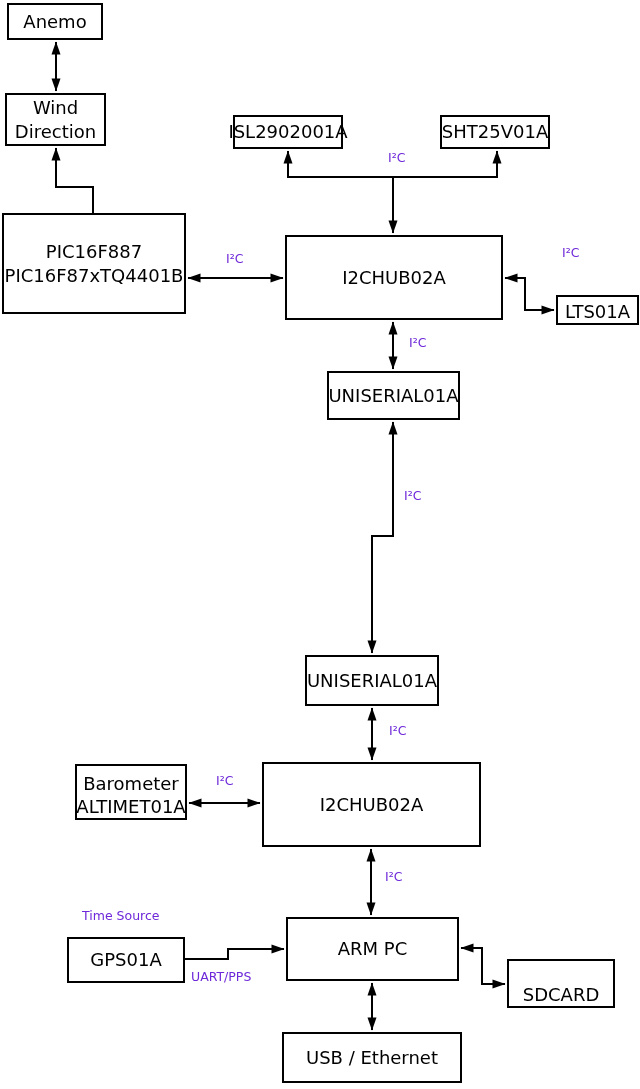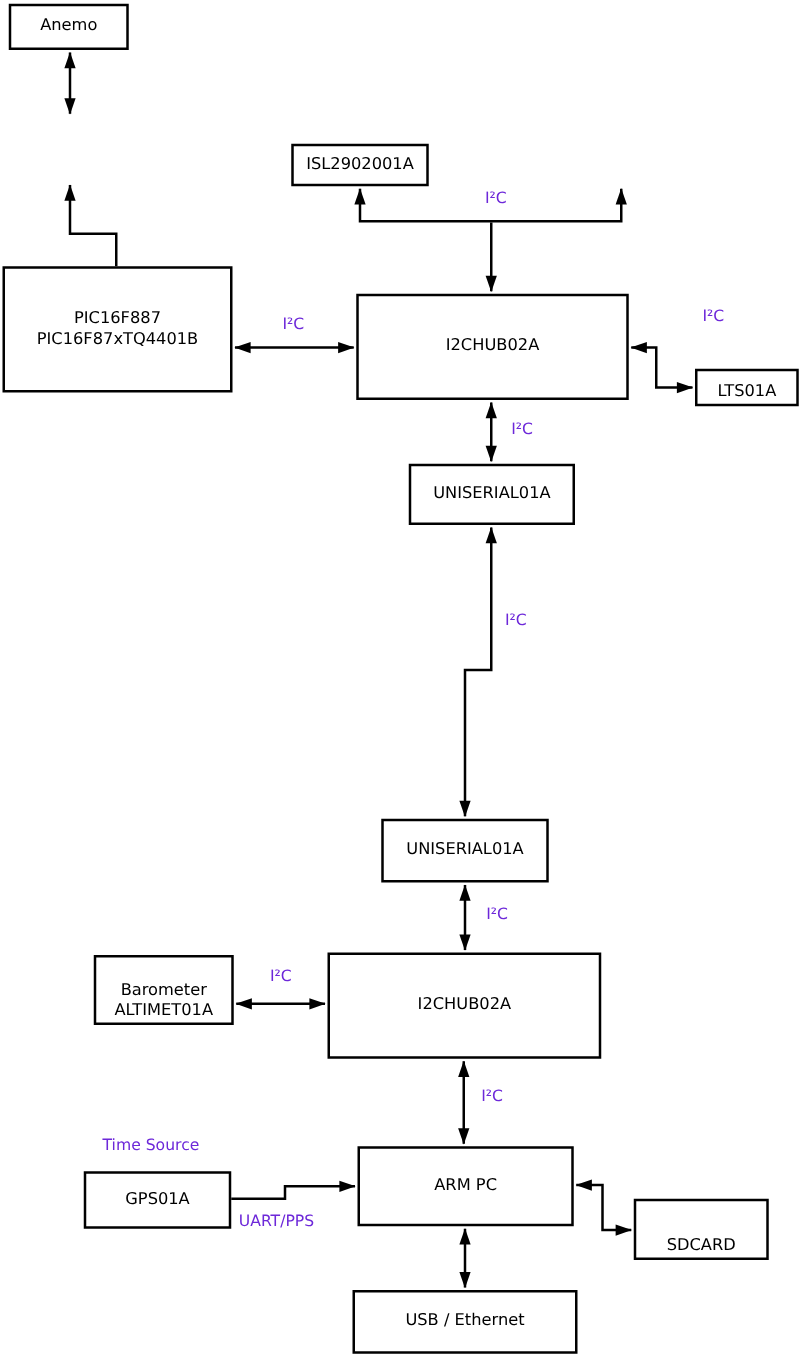--- a/index.html
+++ b/index.html
@@ -24,21 +24,21 @@
   .node {
     position: absolute;
     box-sizing: border-box;
     background: #ffffff;
     border: 2px solid #000000;
     display: flex;
     flex-direction: column;
     align-items: center;
     justify-content: center;
     text-align: center;
-    font-size: 13px;
+    font-size: 18px;
     line-height: 1.28;
     white-space: nowrap;
   }
   .lbl {
     position: absolute;
     font-size: 12.5px;
     line-height: 1.1;
     white-space: nowrap;
     color: #6d28d9;
   }
@@ -69,30 +69,37 @@
       <polyline points="173,959 228,959 228,949 284,949" marker-end="url(#ah)"></polyline>
       <polyline points="461,948 482,948 482,984 505,984" marker-start="url(#ah)" marker-end="url(#ah)"></polyline>
       <polyline points="372,983 372,1030" marker-start="url(#ah)" marker-end="url(#ah)"></polyline>
     </g>
   </svg>
 
   <div class="node" style="left:7px; top:3px; width:96px; height:37px;">
     <div>Anemo</div>
   </div>
 
+  <div class="node" style="left:5px; top:93px; width:101px; height:53px;">
+    <div>Wind</div>
+    <div>Direction</div>
+  </div>
 
   <div class="node" style="left:2px; top:213px; width:184px; height:101px;">
     <div>PIC16F887</div>
     <div>PIC16F87xTQ4401B</div>
   </div>
 
   <div class="node" style="left:233px; top:115px; width:110px; height:34px;">
     <div>ISL2902001A</div>
   </div>
 
+  <div class="node" style="left:440px; top:115px; width:110px; height:34px;">
+    <div>SHT25V01A</div>
+  </div>
 
   <div class="node" style="left:285px; top:235px; width:218px; height:85px;">
     <div>I2CHUB02A</div>
   </div>
 
   <div class="node" style="left:556px; top:295px; width:83px; height:30px;justify-content:flex-end;">
     <div>LTS01A</div>
   </div>
 
   <div class="node" style="left:327px; top:371px; width:133px; height:49px;">

